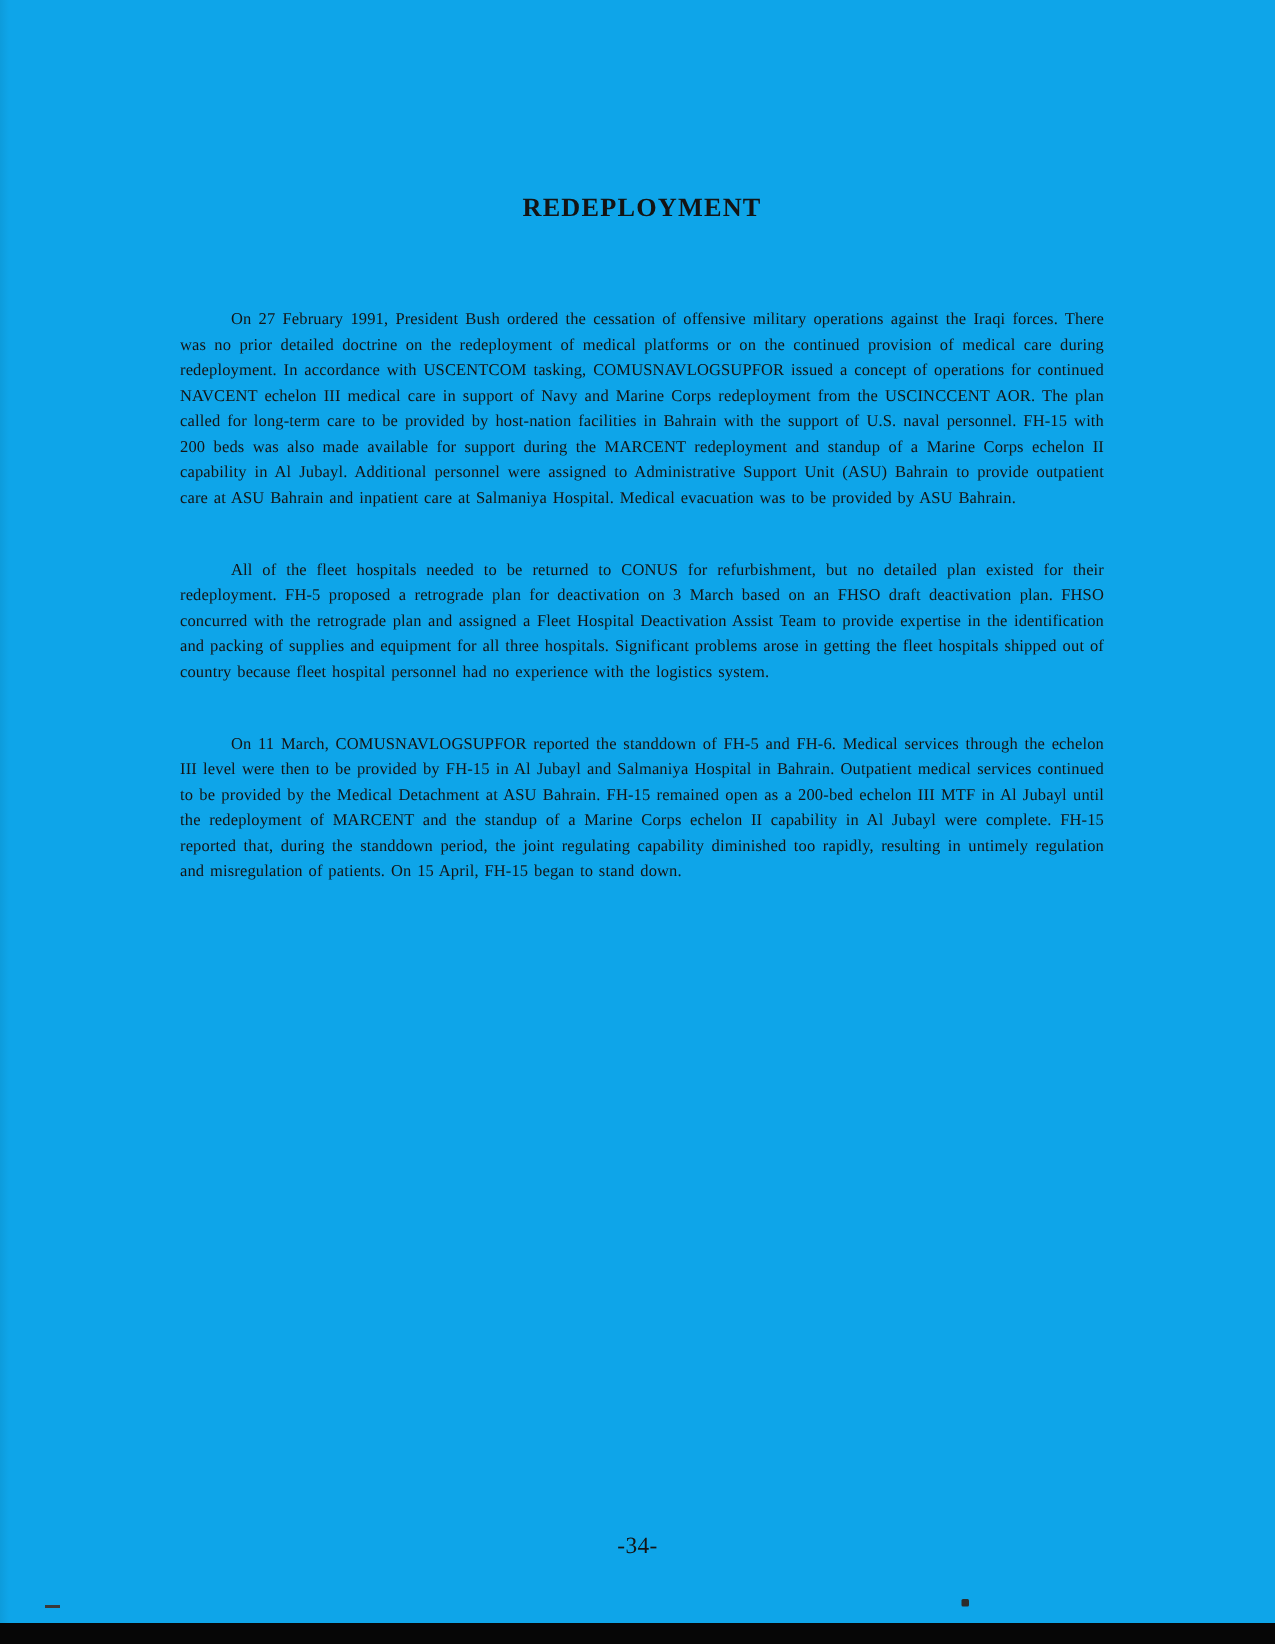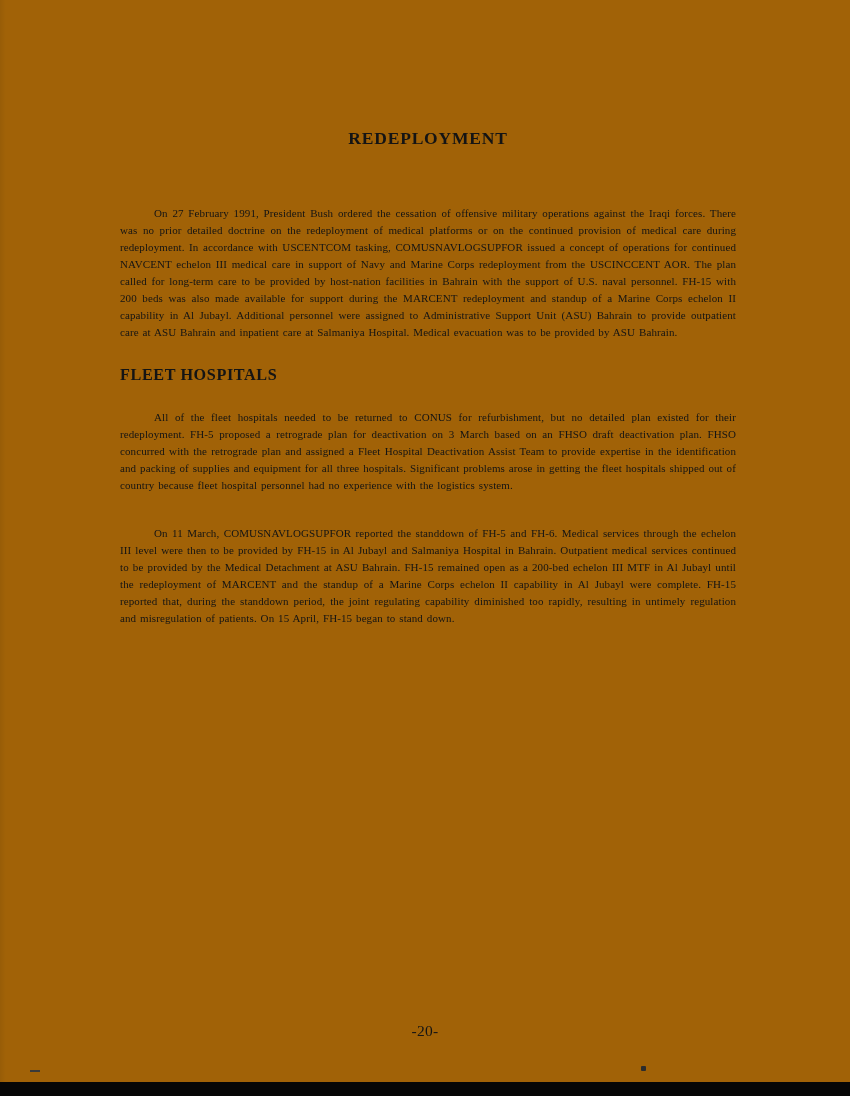--- a/index.html
+++ b/index.html
@@ -5,21 +5,21 @@
   html, body {
     margin: 0;
     padding: 0;
     background: #e8e8e6;
   }
   .page {
     position: relative;
     width: 850px;
     height: 1096px;
     margin: 0 auto;
-    background: #a16207;
+    background: #0ea5e9;
     overflow: hidden;
     font-family: "Liberation Serif", "DejaVu Serif", serif;
     color: #141414;
   }
   
   .page::before {
     content: "";
     position: absolute;
     left: 0; top: 0; bottom: 0;
     width: 6px;
@@ -97,28 +97,27 @@
 <body>
 
 <div class="page">
 
   <div class="content">
 
     <h1 class="doc-title">REDEPLOYMENT</h1>
 
     <p class="body-para">On 27 February 1991, President Bush ordered the cessation of offensive military operations against the Iraqi forces.  There was no prior detailed doctrine on the redeployment of medical platforms or on the continued provision of medical care during redeployment.  In accordance with USCENTCOM tasking, COMUSNAVLOGSUPFOR issued a concept of operations for continued NAVCENT echelon III medical care in support of Navy and Marine Corps redeployment from the USCINCCENT AOR.  The plan called for long-term care to be provided by host-nation facilities in Bahrain with the support of U.S. naval personnel.  FH-15 with 200 beds was also made available for support during the MARCENT redeployment and standup of a Marine Corps echelon II capability in Al Jubayl.  Additional personnel were assigned to Administrative Support Unit (ASU) Bahrain to provide outpatient care at ASU Bahrain and inpatient care at Salmaniya Hospital.  Medical evacuation was to be provided by ASU Bahrain.</p>
 
-    <h2 class="section-heading">FLEET HOSPITALS</h2>
 
     <p class="body-para">All of the fleet hospitals needed to be returned to CONUS for refurbishment, but no detailed plan existed for their redeployment.  FH-5 proposed a retrograde plan for deactivation on 3 March based on an FHSO draft deactivation plan.  FHSO concurred with the retrograde plan and assigned a Fleet Hospital Deactivation Assist Team to provide expertise in the identification and packing of supplies and equipment for all three hospitals.  Significant problems arose in getting the fleet hospitals shipped out of country because fleet hospital personnel had no experience with the logistics system.</p>
 
     <p class="body-para">On 11 March, COMUSNAVLOGSUPFOR reported the standdown of FH-5 and FH-6.  Medical services through the echelon III level were then to be provided by FH-15 in Al Jubayl and Salmaniya Hospital in Bahrain.  Outpatient medical services continued to be provided by the Medical Detachment at ASU Bahrain. FH-15 remained open as a 200-bed echelon III MTF in Al Jubayl until the redeployment of MARCENT and the standup of a Marine Corps echelon II capability in Al Jubayl were complete.  FH-15 reported that, during the standdown period, the joint regulating capability diminished too rapidly, resulting in untimely regulation and misregulation of patients.  On 15 April, FH-15 began to stand down.</p>
 
   </div>
 
-  <div class="page-number">-20-</div>
+  <div class="page-number">-34-</div>
 
   <div class="artifact-dash"></div>
   <div class="artifact-dot"></div>
 
   <div class="bottom-bar"></div>
 
 </div>
 
 </body></html>

